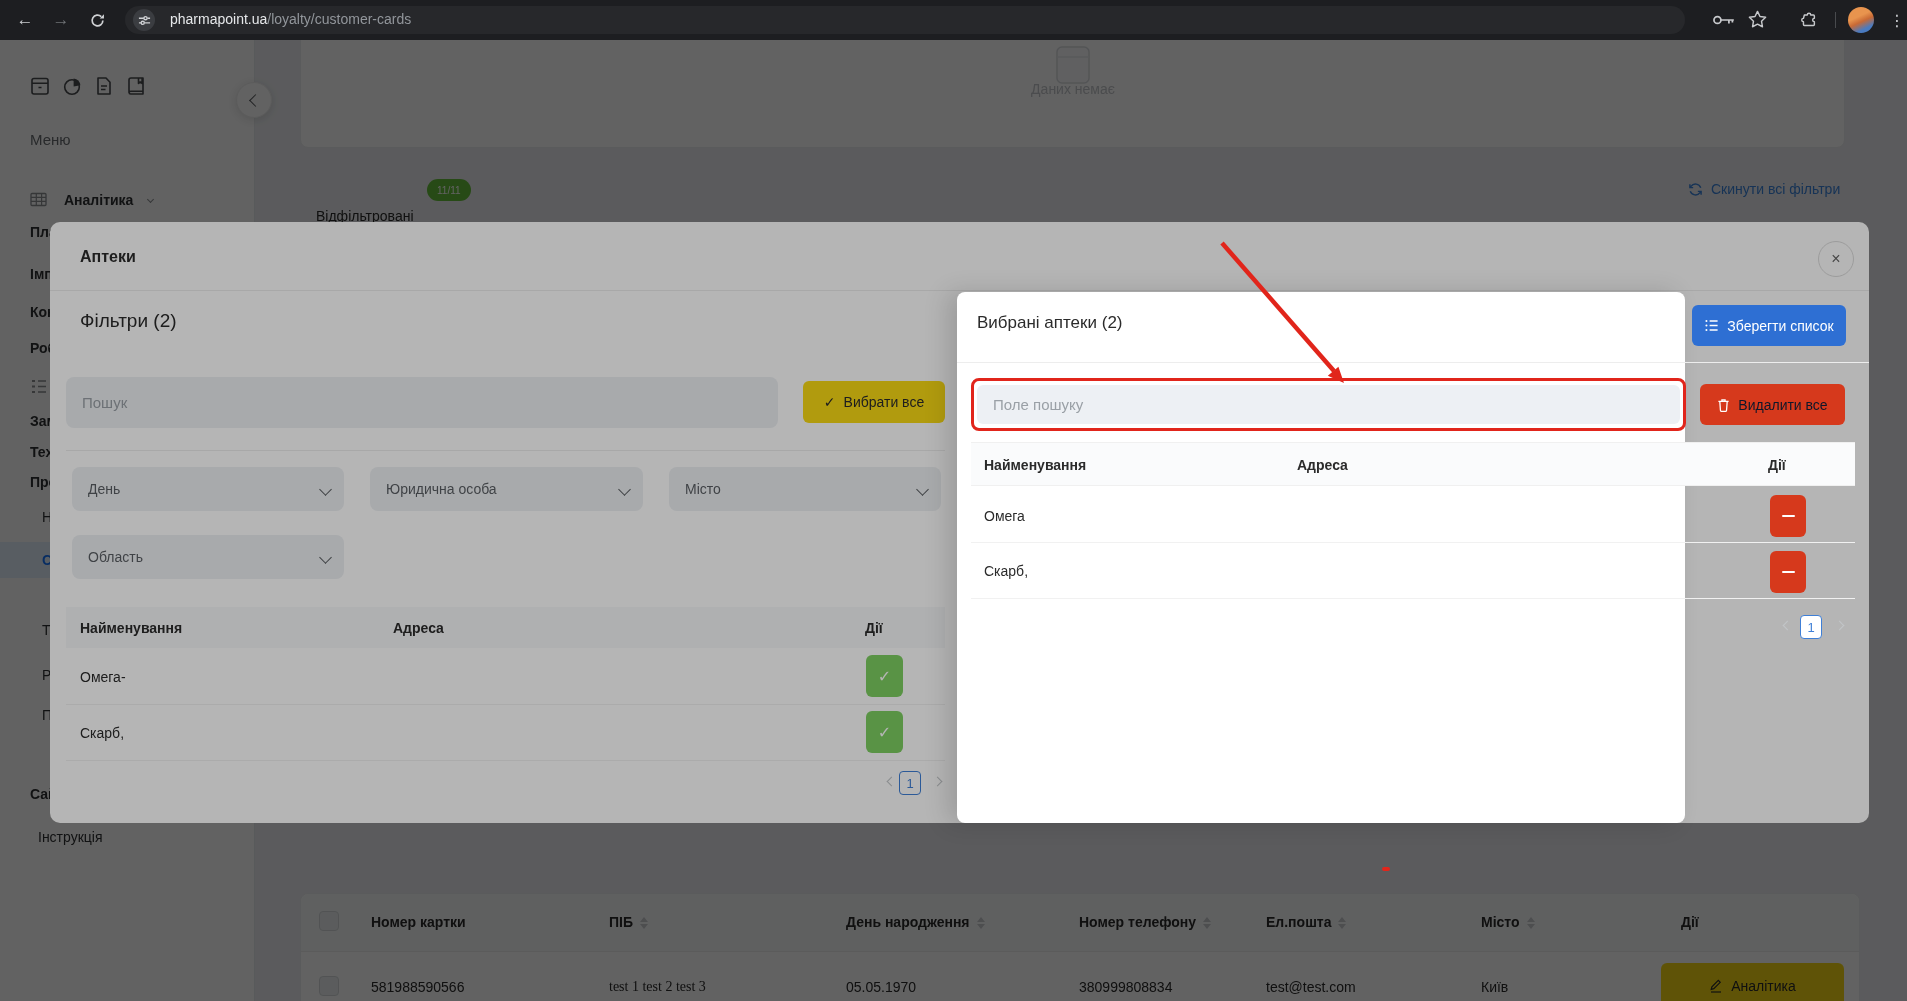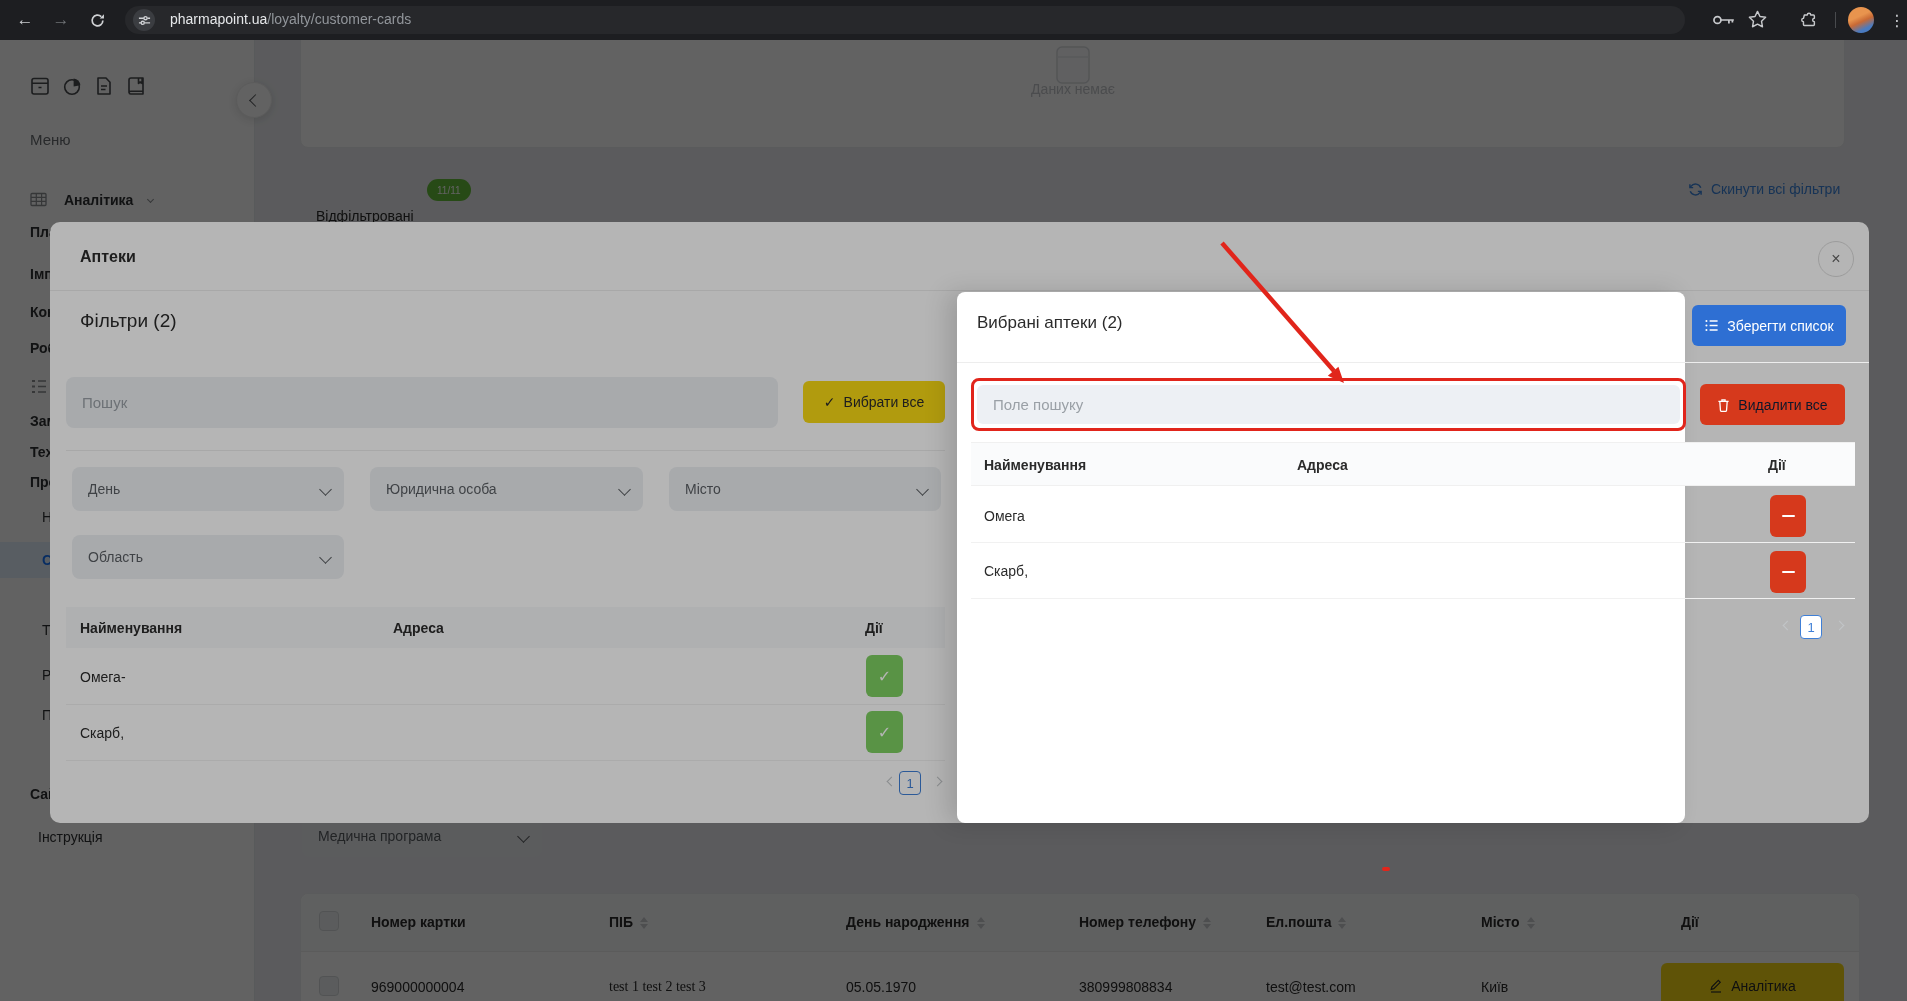--- a/index.html
+++ b/index.html
@@ -159,24 +159,20 @@
     <div class="r" style="left:427px;top:139px;height:22px;padding:0 10px;border-radius:11px;background:#67c23a;color:#fff;font-size:10px;display:flex;align-items:center;">11/11</div>
     <div class="r" style="left:1688px;top:141px;display:flex;align-items:center;gap:8px;color:#3d86e0;font-size:14px;">
       <span>
           <svg width="15" height="15" viewBox="0 0 16 16">
             <path d="M13.6 6.1A6 6 0 0 0 3.2 4.6L2 6M2 2.5V6h3.5M2.4 9.9A6 6 0 0 0 12.8 11.4L14 10M14 13.5V10h-3.5" fill="none" stroke="#3d86e0" stroke-width="1.5"></path>
           </svg>
         </span>
       <span>Скинути всі фільтри</span>
     </div>
 
-    <div class="r dd" style="left:302px;top:775px;width:240px;height:42px;">
-      <span>Медична програма</span>
-      <span class="chv"></span>
-    </div>
 
     <div class="r" style="left:300px;top:853px;width:1560px;height:130px;background:#fff;border:1px solid #ebedf0;border-radius:8px 8px 0 0;">
       <div class="r" style="left:0;top:0;width:1558px;height:57px;background:#fafbfc;border-radius:8px 8px 0 0;"></div>
       <div class="r cb" style="left:18px;top:17px;"></div>
       <div class="r th" style="left:70px;top:20px;"><span>Номер картки</span></div>
       <div class="r th" style="left:308px;top:20px;"><span>ПІБ</span><span class="sort">
             <i class="s-up"></i>
             <i class="s-dn"></i>
           </span></div>
       <div class="r th" style="left:545px;top:20px;"><span>День народження</span><span class="sort">
@@ -191,21 +187,21 @@
             <i class="s-up"></i>
             <i class="s-dn"></i>
           </span></div>
       <div class="r th" style="left:1180px;top:20px;"><span>Місто</span><span class="sort">
             <i class="s-up"></i>
             <i class="s-dn"></i>
           </span></div>
       <div class="r th" style="left:1380px;top:20px;"><span>Дії</span></div>
       <div class="r divider" style="left:0;top:57px;width:1558px;"></div>
       <div class="r cb" style="left:18px;top:82px;"></div>
-      <div class="r td" style="left:70px;top:85px;">969000000004</div>
+      <div class="r td" style="left:70px;top:85px;">581988590566</div>
       <div class="r td" style="left:308px;top:85px;font-family:Liberation Serif, serif;">test 1 test 2 test 3</div>
       <div class="r td" style="left:545px;top:85px;">05.05.1970</div>
       <div class="r td" style="left:778px;top:85px;">380999808834</div>
       <div class="r td" style="left:965px;top:85px;">test@test.com</div>
       <div class="r td" style="left:1180px;top:85px;">Київ</div>
       <div class="r btn" style="left:1360px;top:69px;width:183px;height:45px;background:#fadb14;color:#2b2b2b;font-weight:500;">
         <span>
             <svg width="14" height="14" viewBox="0 0 14 14">
               <path d="M2.2 10.4l.7-2.6 6.4-6.4 1.9 1.9-6.4 6.4-2.6.7z" fill="none" stroke="#2b2b2b" stroke-width="1.2"></path>
               <path d="M2 13h10" stroke="#2b2b2b" stroke-width="1.2"></path>

